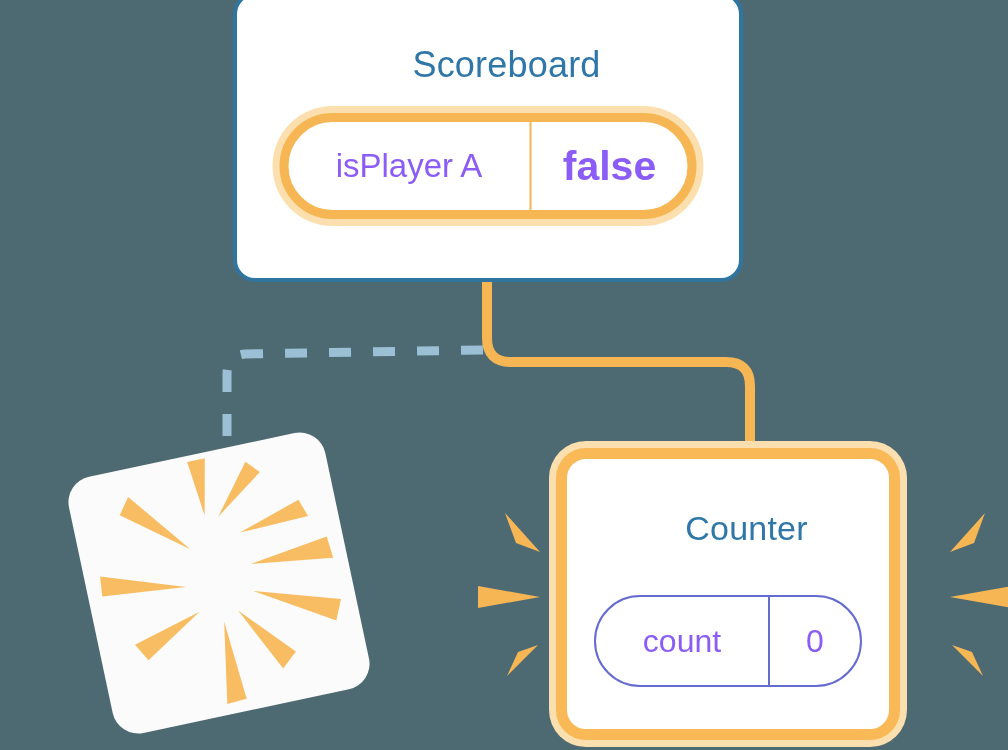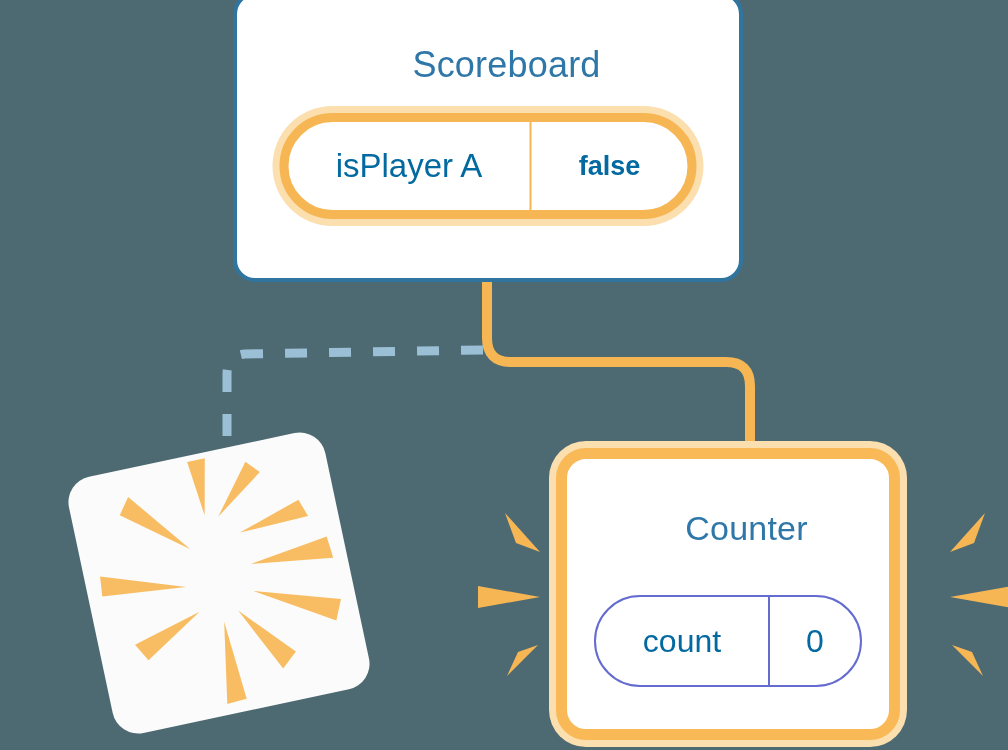--- a/index.html
+++ b/index.html
@@ -89,31 +89,31 @@
     top: 136px;
     width: 268px;
     height: 92px;
     border: 2px solid #646ccf;
     border-radius: 50px;
   }
   .pill-key, .pill-val {
     display: flex;
     align-items: center;
     justify-content: center;
-    color: #0369a1;
+    color: #8b5cf6;
     box-sizing: border-box;
   }
   .pill-orange .pill-key {
     flex: 0 0 241px;
     font-size: 33px;
     font-weight: 400;
   }
   .pill-orange .pill-val {
     flex: 1;
-    font-size: 27px;
+    font-size: 41px;
     font-weight: 700;
     border-left: 2px solid #f7b654;
   }
   .pill-blue .pill-key {
     flex: 0 0 172px;
     font-size: 32px;
     font-weight: 400;
   }
   .pill-blue .pill-val {
     flex: 1;

